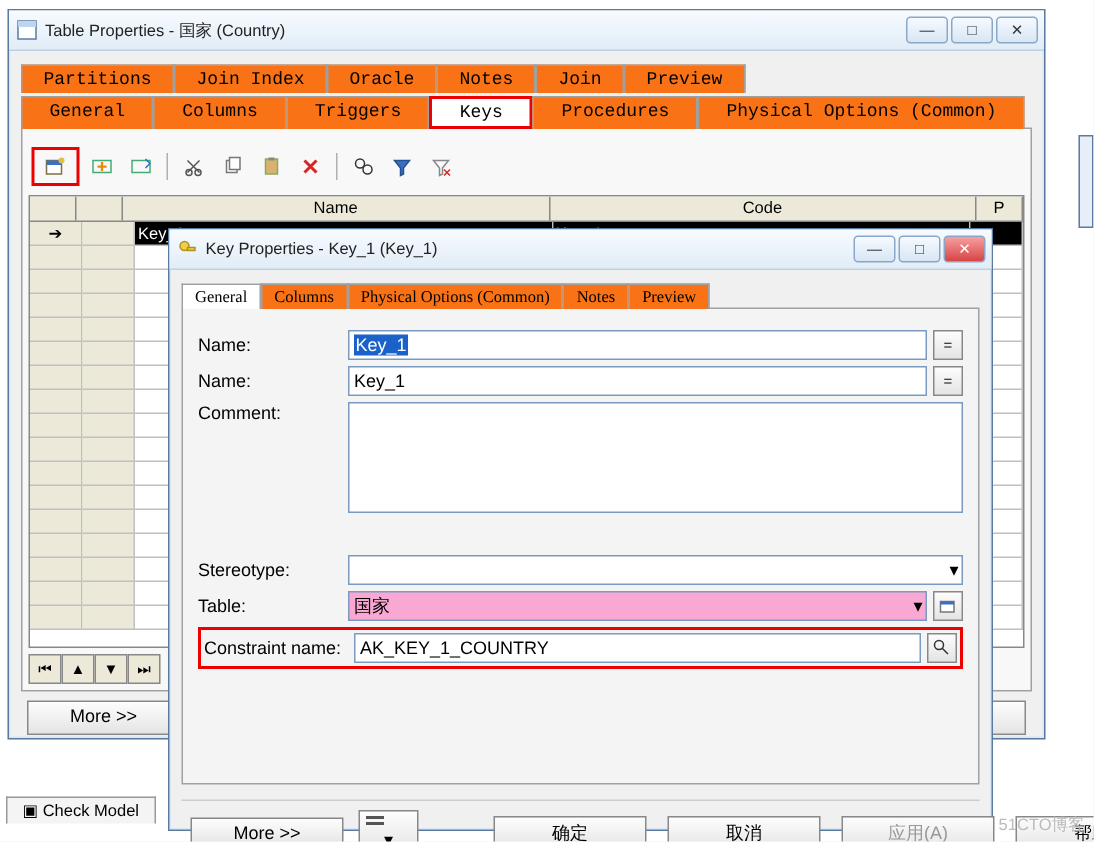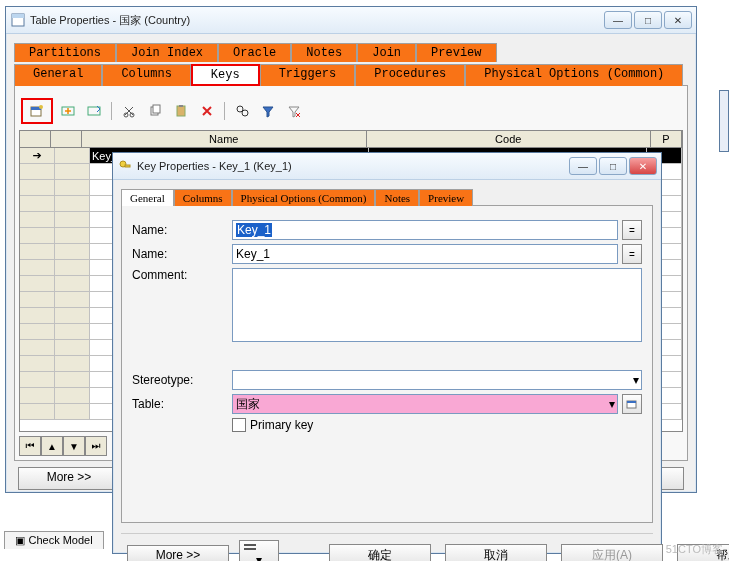--- a/index.html
+++ b/index.html
@@ -189,22 +189,22 @@
       <div class="tab">Partitions</div>
       <div class="tab">Join Index</div>
       <div class="tab">Oracle</div>
       <div class="tab">Notes</div>
       <div class="tab">Join</div>
       <div class="tab">Preview</div>
     </div>
     <div class="tabs-row tabrow2">
       <div class="tab">General</div>
       <div class="tab">Columns</div>
+      <div class="tab">Triggers</div>
       <div class="tab active red-box">Keys</div>
-      <div class="tab">Triggers</div>
       <div class="tab">Procedures</div>
       <div class="tab">Physical Options (Common)</div>
     </div>
 
     <div style="border:1px solid #a0a0a0;background:#f8f8f8;padding:4px;">
       <div class="toolbar">
         <div class="tbtn red-box" style="width:28px;height:22px;">
           <svg width="16" height="16">
               <rect x="2" y="4" width="10" height="9" fill="#fff" stroke="#807040"></rect>
               <rect x="2" y="4" width="10" height="3" fill="#3a6fc2"></rect>
@@ -468,23 +468,29 @@
           <span>国家</span>
           <span style="position:absolute;right:2px;">▾</span>
         </div>
         <div class="sq">
           <svg width="12" height="12">
               <rect x="1" y="3" width="9" height="7" fill="#fff" stroke="#777"></rect>
               <rect x="1" y="3" width="9" height="2" fill="#3a6fc2"></rect>
             </svg>
         </div>
       </div>
-      <div class="checkbox">
-        <div class="chk"></div>
-        <span>Primary key</span>
+      <div class="form-row red-box" style="padding:2px;">
+        <label>Constraint name:</label>
+        <div class="inp">AK_KEY_1_COUNTRY</div>
+        <div class="sq">
+          <svg width="12" height="12">
+              <circle cx="4" cy="4" r="3" fill="none" stroke="#333"></circle>
+              <path d="M6 6l4 4" stroke="#333"></path>
+            </svg>
+        </div>
       </div>
     </div>
 
     <div class="footer-row">
       <div class="btn">More &gt;&gt;</div>
       <div class="btn small">
         <svg width="12" height="10">
             <rect x="0" y="1" width="12" height="2" fill="#555"></rect>
             <rect x="0" y="5" width="12" height="2" fill="#555"></rect>
           </svg> ▾

